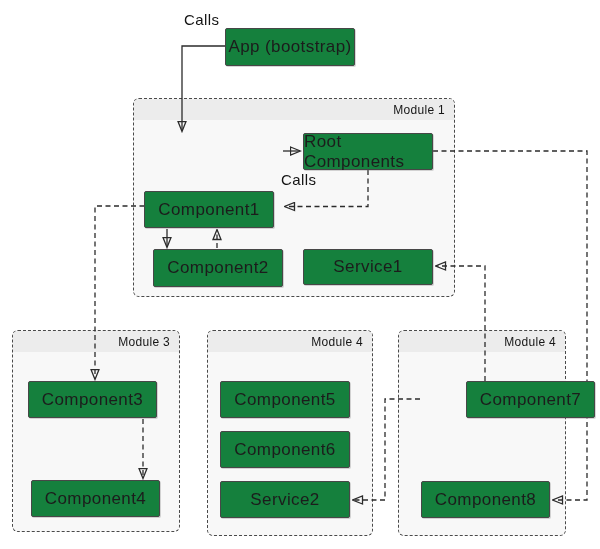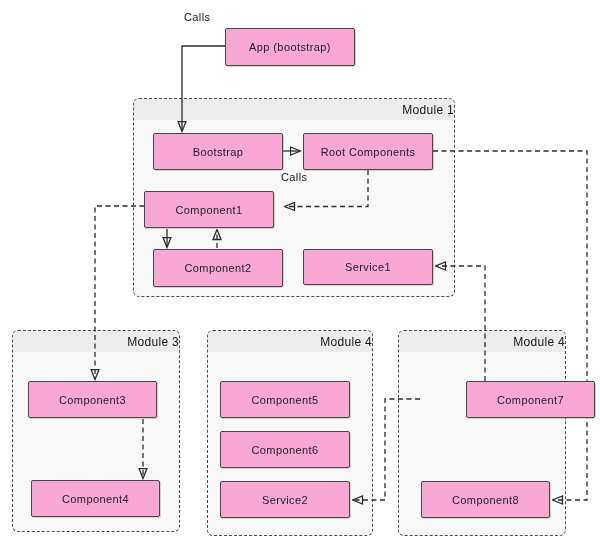--- a/index.html
+++ b/index.html
@@ -12,40 +12,40 @@
     position:absolute; box-sizing:border-box;
     background:#f8f8f8;
     border:1.4px dashed #4a4a4a;
     border-radius:6px;
     z-index:1;
   }
   .module-header {
     height:21px; background:#ececec;
     border-radius:5px 5px 0 0;
     display:flex; align-items:center; justify-content:flex-end;
-    padding-right:0;
+    padding-right:9px;
     font-size:12px; color:#161616; letter-spacing:0.3px;
   }
   .box {
     position:absolute; box-sizing:border-box;
-    background:#f9a8d4;
+    background:#15803d;
     border:1.5px solid #474747;
     border-radius:2px;
     box-shadow:1px 1px 0 rgba(110,110,110,0.28);
     display:flex; align-items:center; justify-content:center;
-    font-size:11px; color:#1c1c1c; letter-spacing:0.4px;
+    font-size:17px; color:#1c1c1c; letter-spacing:0.4px;
     z-index:3;
   }
   .connectors {
     position:absolute; left:0; top:0; z-index:2;
   }
   .connectors path { fill:none; stroke:#2b2b2b; stroke-width:1.3; }
   .connectors path.dashed { stroke-dasharray:5 3.5; }
   .float-label {
-    position:absolute; font-size:11px; color:#141414; letter-spacing:0.4px;
+    position:absolute; font-size:15px; color:#141414; letter-spacing:0.4px;
     z-index:4; white-space:nowrap;
   }
 </style>
 </head>
 <body>
 
 <div class="canvas">
 
   <div class="module" style="left:133px; top:98px; width:322px; height:199px;">
     <div class="module-header">
@@ -89,23 +89,20 @@
     <path class="dashed" d="M 420 399 H 385 V 500 H 353" marker-end="url(#arrow)"></path>
   </svg>
 
   <div class="float-label" style="left:184px; top:11px;">Calls</div>
   <div class="float-label" style="left:281px; top:171px;">Calls</div>
 
   <div class="box" style="left:225px; top:28px; width:130px; height:38px;">
     <span>App (bootstrap)</span>
   </div>
 
-  <div class="box" style="left:153px; top:133px; width:130px; height:37px;">
-    <span>Bootstrap</span>
-  </div>
   <div class="box" style="left:303px; top:133px; width:130px; height:37px;">
     <span>Root Components</span>
   </div>
   <div class="box" style="left:144px; top:191px; width:130px; height:37px;">
     <span>Component1</span>
   </div>
   <div class="box" style="left:153px; top:249px; width:130px; height:38px;">
     <span>Component2</span>
   </div>
   <div class="box" style="left:303px; top:249px; width:130px; height:36px;">

